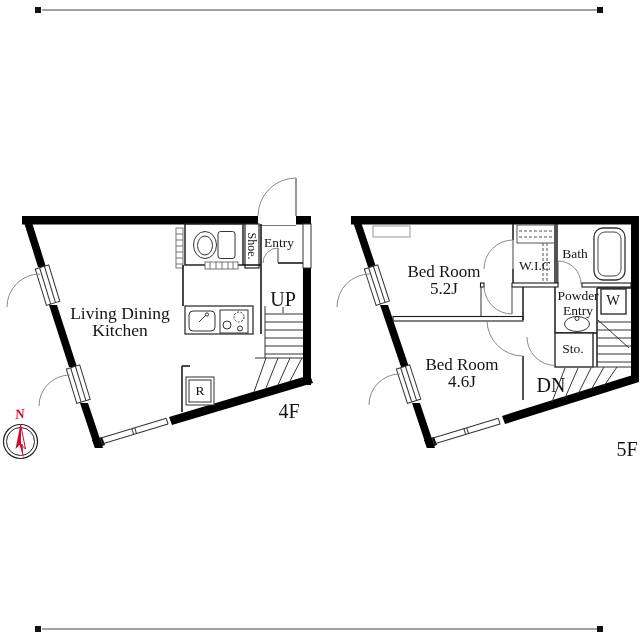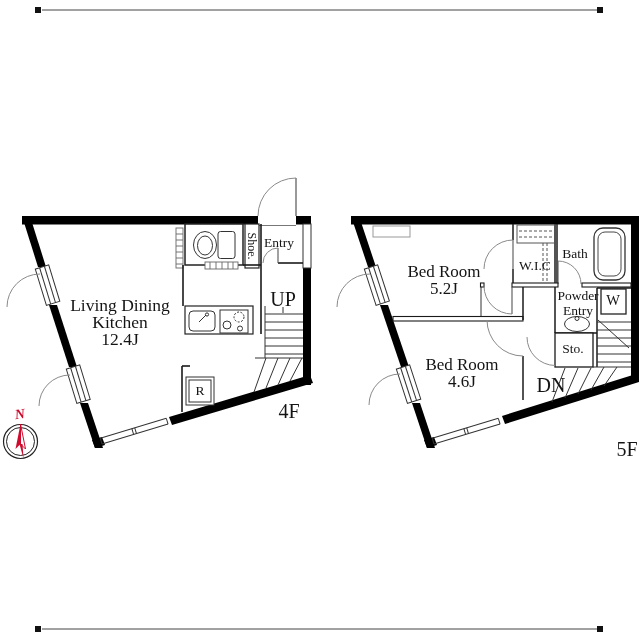--- a/index.html
+++ b/index.html
@@ -284,21 +284,20 @@
     <polygon points="20.5,424 15.5,449 20.5,444" fill="#cf0a2c"></polygon>
     <polygon points="20.5,424 25.5,449 20.5,444" fill="#fff" stroke="#cf0a2c" stroke-width="1"></polygon>
     <polygon points="19.5,444 23.5,458.5 22.5,444" fill="#cf0a2c"></polygon>
   </g>
 </svg>
 
 <div>
   <div class="lbl lbl-ldk" style="left:120px;top:322px;">
     <div>Living Dining</div>
     <div>Kitchen</div>
-    <div>12.4J</div>
   </div>
   <div class="lbl lbl-shoe" style="left:252px;top:246px;">Shoe.</div>
   <div class="lbl lbl-sm" style="left:279px;top:243px;text-align:right;">Entry</div>
   <div class="lbl lbl-med" style="left:283px;top:300px;">UP</div>
   <div class="lbl lbl-sm" style="left:200px;top:391px;">R</div>
   <div class="lbl lbl-med" style="left:289px;top:412px;">4F</div>
 
   <div class="lbl lbl-bed" style="left:444px;top:280px;">
     <div>Bed Room</div>
     <div>5.2J</div>

